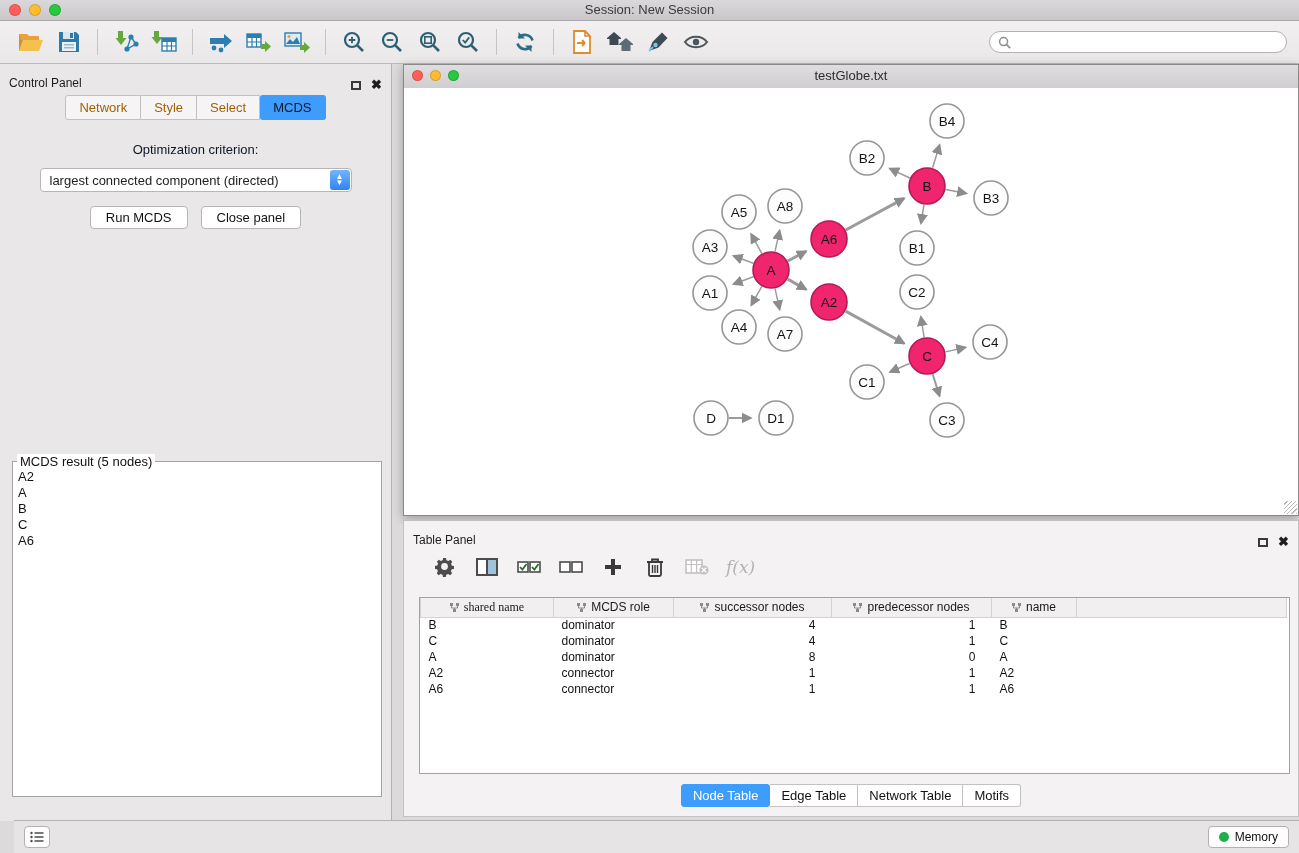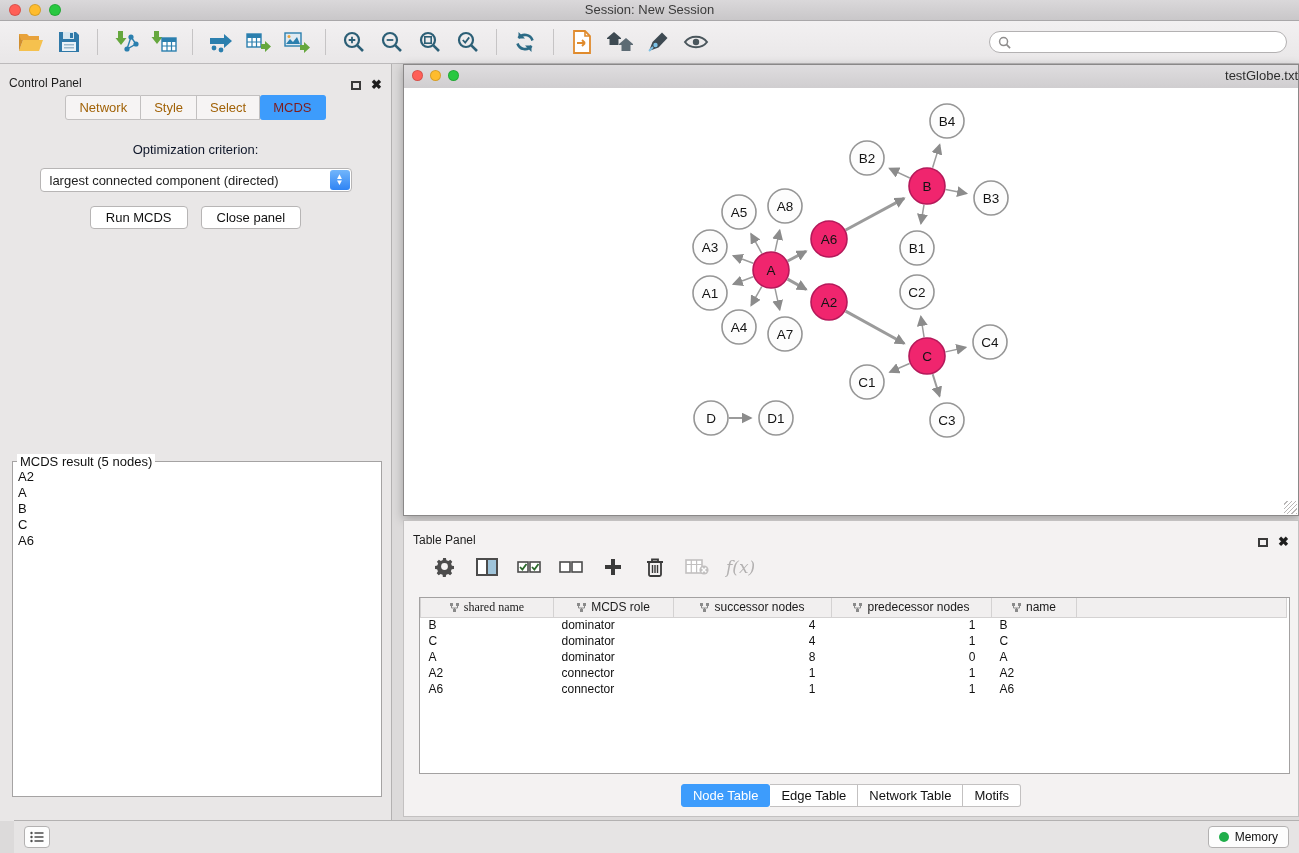--- a/index.html
+++ b/index.html
@@ -24,33 +24,33 @@
   .pbtns{margin-left:auto;display:flex;gap:10px;align-items:center}
   .floatbtn{width:10px;height:9px;border:2px solid #3a3a3a;background:transparent}
   .closebtn{font-size:13px;font-weight:bold;color:#1d1d1d;line-height:10px}
 
   
   .cpanel{position:absolute;left:0;top:64px;width:392px;height:757px;background:#e9e7e7;border-right:1px solid #b3b1b1}
   .cptabs{display:flex;justify-content:center;margin-top:5px}
   .cp-tab{font-size:13px;padding:4px 13px;color:#a16207;background:#f6f4f4;border:1px solid #c2c0c0;border-left:none;cursor:default}
   .cp-tab:first-child{border-left:1px solid #c2c0c0;border-radius:3px 0 0 3px}
   .cp-tab:last-child{border-radius:0 3px 3px 0}
-  .cp-tab.active{background:#3d9cfc;color:#7f1d1d;border-color:#3d9cfc;border-radius:3px}
+  .cp-tab.active{background:#3d9cfc;color:#0f172a;border-color:#3d9cfc;border-radius:3px}
   .optlabel{text-align:center;margin-top:22px;font-size:13px;color:#0f172a}
   .dropdown{position:relative;margin:11px auto 0;width:312px;height:24px;background:#fff;border:1px solid #b7b5b5;border-radius:4px;font-size:13px;display:flex;align-items:center;padding:0 26px 0 9px;white-space:nowrap}
   .dd-stepper{position:absolute;right:1px;top:1px;width:20px;height:20px;background:linear-gradient(#72b6fb,#2f84f4);border-radius:3px;color:#fff;display:flex;flex-direction:column;align-items:center;justify-content:center;font-size:8px;line-height:6px}
   .btnrow{display:flex;justify-content:center;gap:13px;margin-top:14px}
   .btn{background:#fff;border:1px solid #b7b5b5;border-radius:4px;font-size:13px;padding:3px 15px;color:#111;font-family:"Liberation Sans",sans-serif}
   .resultbox{position:absolute;left:12px;top:390px;width:370px;height:343px;border:1px solid #a5a3a3;background:#fff;padding:0}
   .resultbox legend{font-size:13px;color:#111;margin-left:4px;padding:0 3px;background:#fff}
   .result-item{font-size:13px;line-height:16px;padding-left:5px;color:#111}
 
   
   .netwin{position:absolute;left:403px;top:64px;width:896px;height:452px;background:#fff;border:1px solid #8a8888;box-shadow:0 3px 10px rgba(0,0,0,.28)}
-  .netbar{height:34px;background:linear-gradient(#dfdddf,#c9c7c9);border-bottom:1px solid #a3a1a3;position:relative;text-align:right;font-size:13px;line-height:21px;color:#2e2e2e}
+  .netbar{height:34px;background:linear-gradient(#dfdddf,#c9c7c9);border-bottom:1px solid #a3a1a3;position:relative;text-align:center;font-size:13px;line-height:21px;color:#2e2e2e}
   .netlights{position:absolute;left:8px;top:5px;display:flex;gap:7px}
   .netlights .light{width:11px;height:11px}
   .netcanvas{position:absolute;top:23px;left:0;right:0;bottom:12px;background:#fff;overflow:hidden}
   .grip{position:absolute;right:1px;bottom:1px;width:13px;height:13px;background:repeating-linear-gradient(135deg,transparent 0 2px,#b9b7b7 2px 3px)}
 
   
   .tpanel{position:absolute;left:403px;top:520px;width:896px;height:297px;background:#f4f2f2;border:1px solid #c3c1c1}
   .ttoolbar{display:flex;align-items:center;gap:16px;padding:8px 0 8px 28px}
   .ttbicon{width:26px;height:24px;display:flex;align-items:center;justify-content:center}
   .fx{font-family:"DejaVu Serif",serif;font-style:italic;font-size:17px;color:#b3b1b1}

